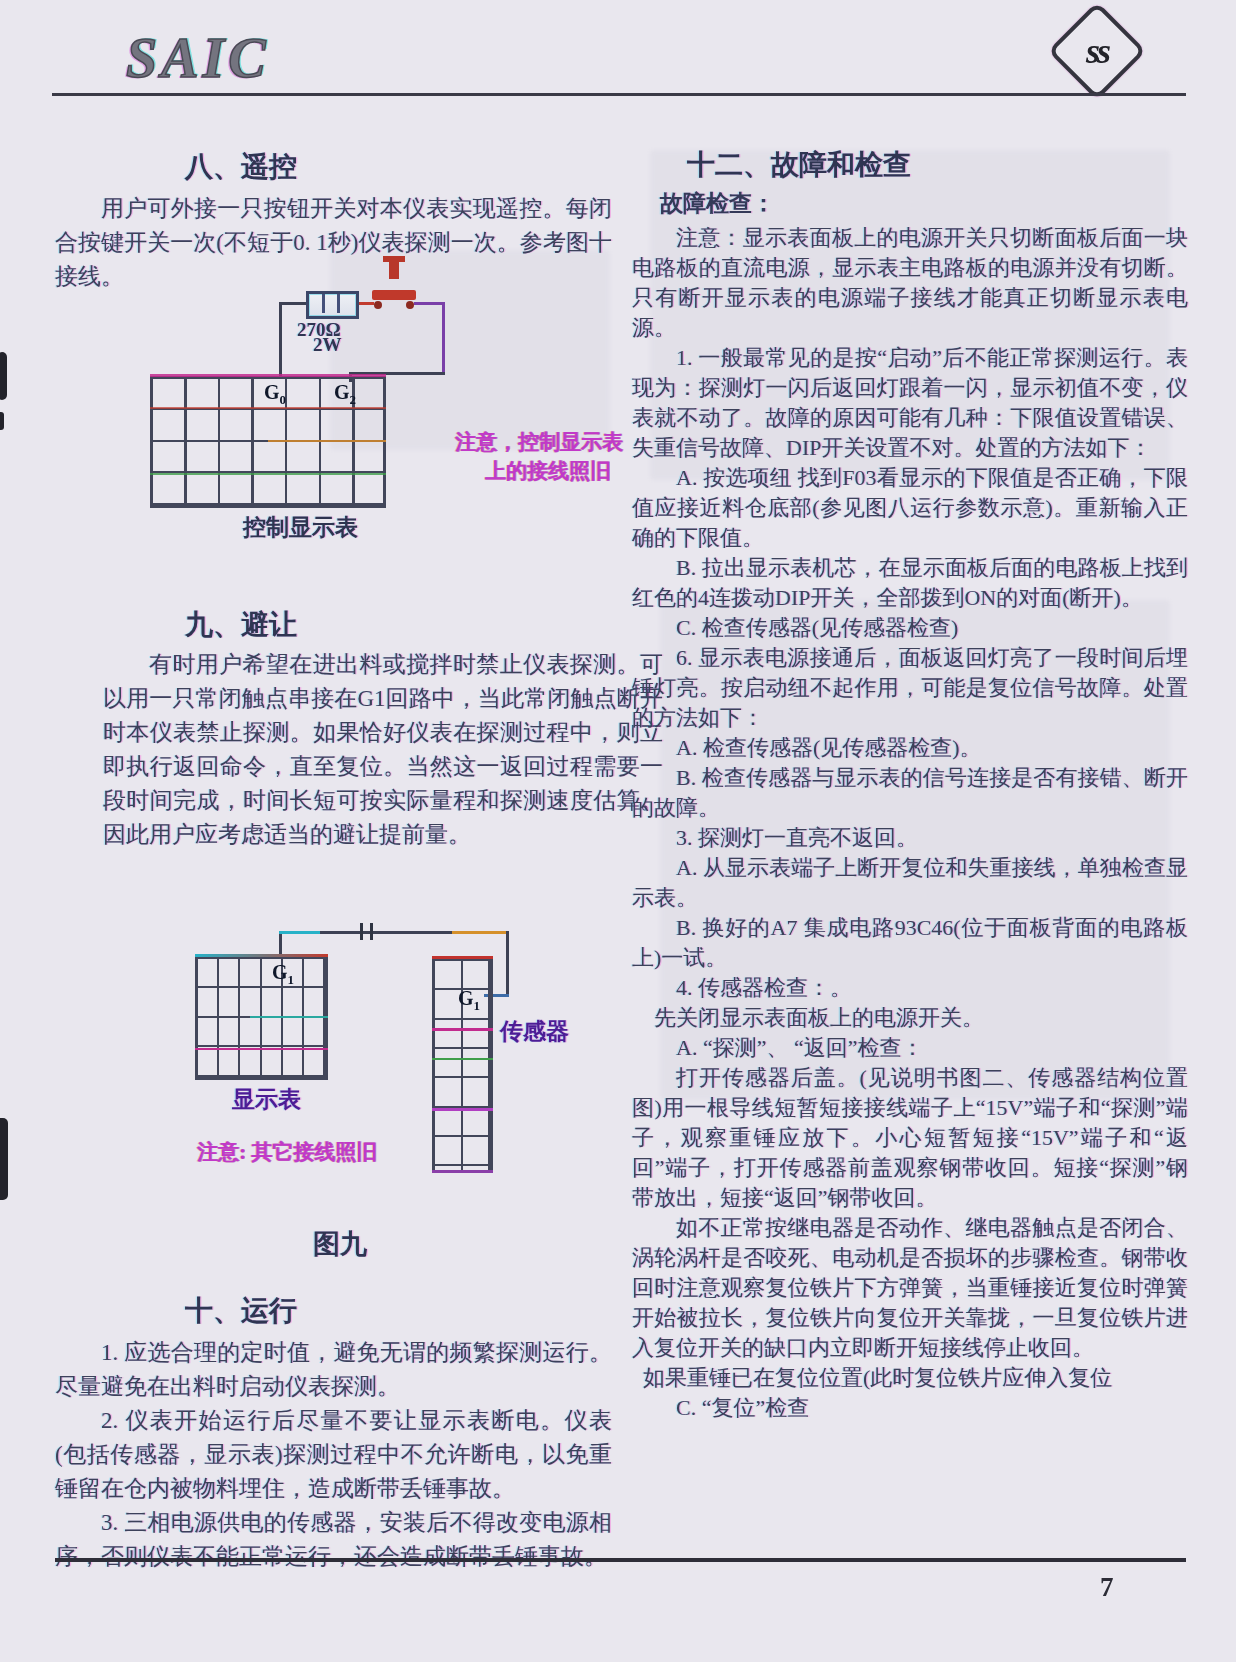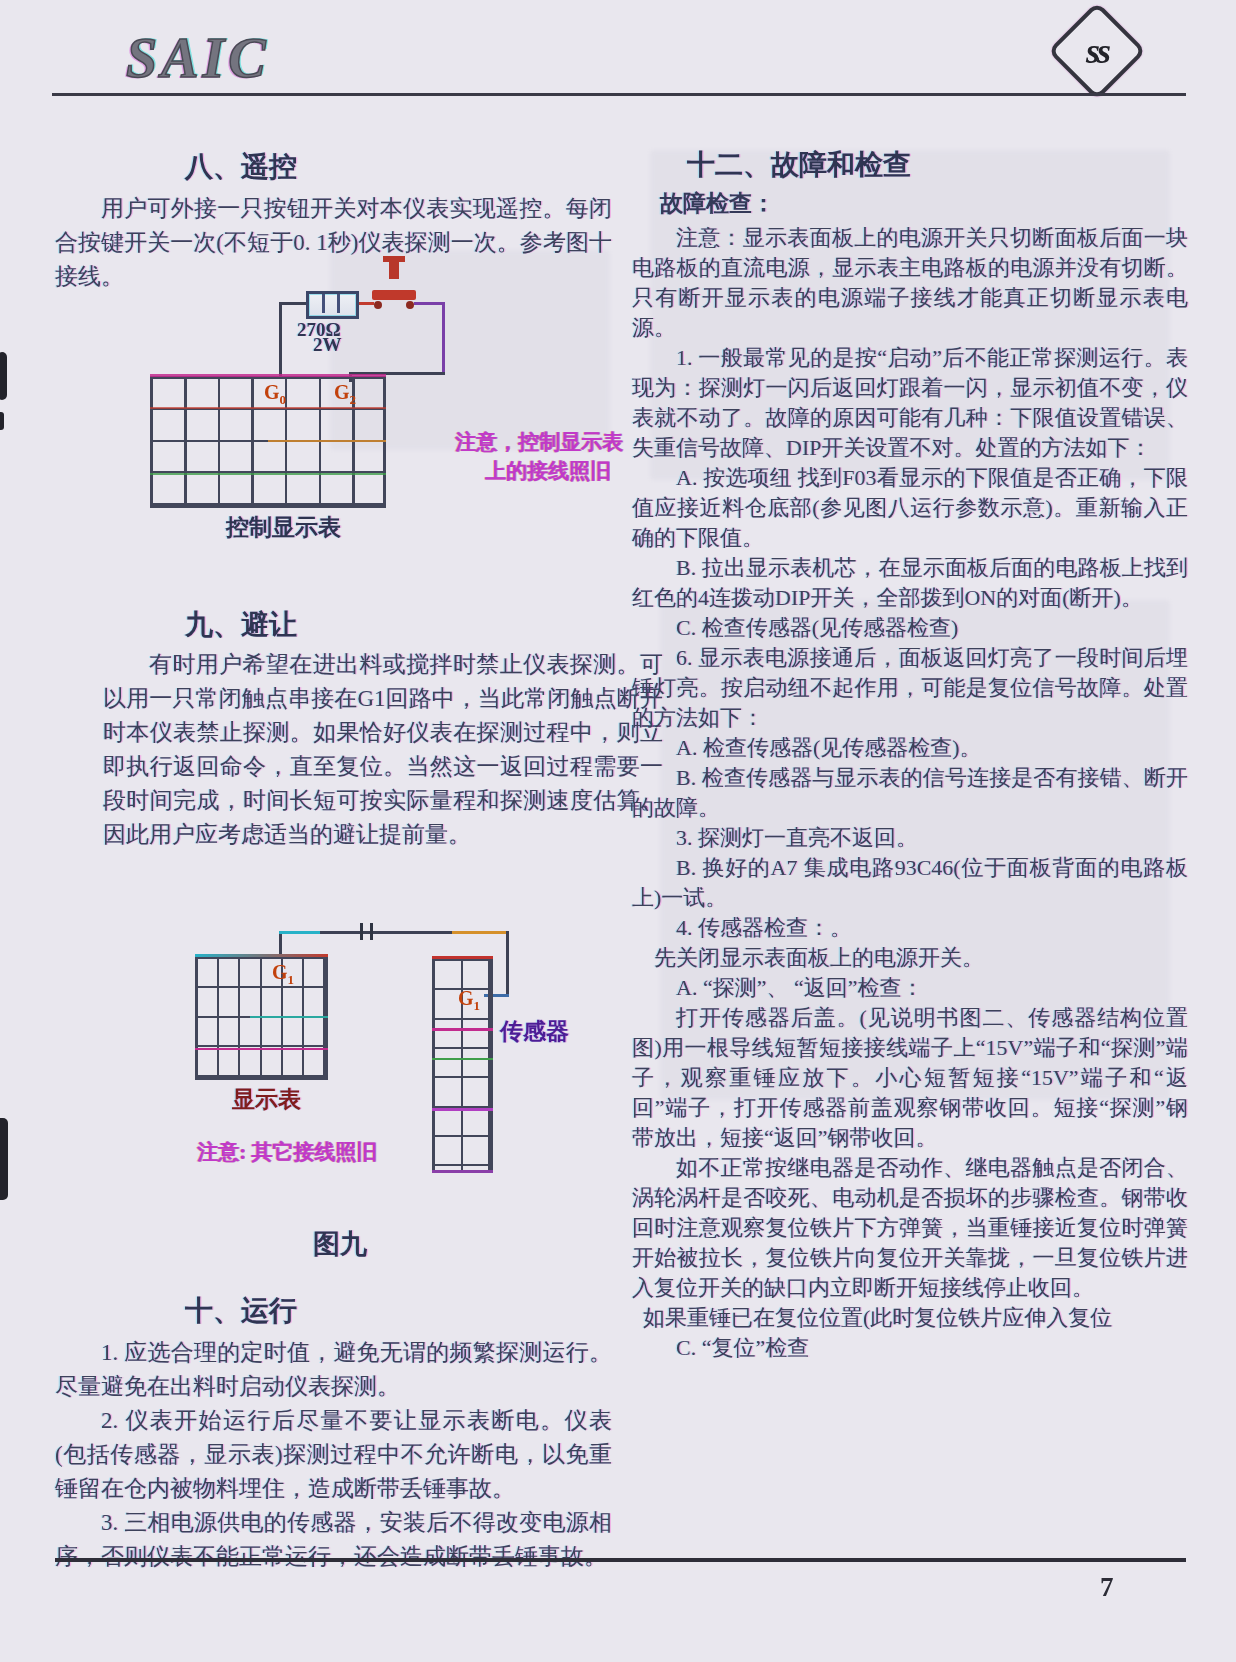--- a/index.html
+++ b/index.html
@@ -28,21 +28,21 @@
   .grid{position:absolute;border:3px solid #42465a;box-sizing:border-box;}
   .g10{background-image:
         repeating-linear-gradient(to right,transparent 0 31.2px,#42465a 31.2px 33.6px),
         repeating-linear-gradient(to bottom,transparent 0 29.5px,#42465a 29.5px 31.5px);}
   .g9m{background-image:
         repeating-linear-gradient(to right,transparent 0 19.2px,#42465a 19.2px 21.2px),
         repeating-linear-gradient(to bottom,transparent 0 27.5px,#42465a 27.5px 29.5px);}
   .g9s{background-image:
         repeating-linear-gradient(to right,transparent 0 25.5px,#42465a 25.5px 27.7px),
         repeating-linear-gradient(to bottom,transparent 0 27.3px,#42465a 27.3px 29.3px);}
-  .term{position:absolute;font-weight:bold;font-size:20px;color:#c2410c;text-align:right;}
+  .term{position:absolute;font-weight:bold;font-size:20px;color:#0f172a;text-align:right;}
   .term sub{font-size:13px;}
   .rlabel{position:absolute;font-weight:bold;font-size:19px;color:#2f3552;}
   .fig-cap{position:absolute;font-weight:bold;font-size:23px;color:#2e3450;}
   .fig-note{position:absolute;font-weight:bold;font-size:21px;color:#c238c8;line-height:29px;
             text-shadow:1px 0 rgba(90,0,200,.45),-1px 0 rgba(255,120,0,.35);}
   .bleed{position:absolute;background:#8d8da8;opacity:.07;filter:blur(2px);border-radius:4px;}
   .bind-mark{position:absolute;background:#23232b;border-radius:5px;}
   .pagenum{position:absolute;font-size:27px;font-weight:bold;color:#2c2c36;}
 </style>
 </head>
@@ -93,41 +93,41 @@
     <div class="w" style="left:90px;top:124px;width:236px;height:3px;background:#c22b8e;opacity:.85;"></div>
     <div class="w" style="left:90px;top:157px;width:236px;height:2px;background:#c23b2e;opacity:.7;"></div>
     <div class="w" style="left:208px;top:190px;width:118px;height:2px;background:#d58a2a;opacity:.85;"></div>
     <div class="w" style="left:90px;top:223px;width:236px;height:2px;background:#3f9e4a;opacity:.8;"></div>
     <div class="term" style="left:204px;top:131px;"><span>G</span><sub>0</sub></div>
     <div class="term" style="left:274px;top:131px;"><span>G</span><sub>2</sub></div>
     <div class="fig-note" style="left:395px;top:178px;">
       <span>注意，控制显示表</span><br>
       <span style="padding-left:30px;">上的接线照旧</span>
     </div>
-    <div class="fig-cap chroma" style="left:166px;top:262px;text-align:right;">控制显示表</div>
+    <div class="fig-cap chroma" style="left:183px;top:262px;text-align:right;">控制显示表</div>
   </div>
 
   <h2 class="h2 abs chroma" style="left:185px;top:606px;">九、避让</h2>
   <p class="bodytxt abs chroma" style="left:55px;top:648px;width:560px;margin-left:48px;">有时用户希望在进出料或搅拌时禁止仪表探测。可以用一只常闭触点串接在G1回路中，当此常闭触点断开时本仪表禁止探测。如果恰好仪表在探测过程中，则立即执行返回命令，直至复位。当然这一返回过程需要一段时间完成，时间长短可按实际量程和探测速度估算。因此用户应考虑适当的避让提前量。</p>
 
   <div class="fig" style="left:60px;top:868px;width:600px;height:312px;">
 
     <div class="w" style="left:219px;top:64px;width:3px;height:26px;background:#3d4154;"></div>
     <div class="w" style="left:219px;top:63px;width:230px;height:3px;background:linear-gradient(to right,#27b2c8 0 18%,#3d4154 18% 75%,#d5902a 75% 100%);"></div>
     <div class="w" style="left:300px;top:55px;width:3px;height:17px;background:#2f3442;"></div>
     <div class="w" style="left:310px;top:55px;width:3px;height:17px;background:#2f3442;"></div>
     <div class="w" style="left:446px;top:63px;width:3px;height:66px;background:#3d4154;"></div>
     <div class="w" style="left:424px;top:126px;width:25px;height:3px;background:#3d6ca8;"></div>
 
     <div class="grid g9m" style="left:135px;top:88px;width:133px;height:124px;"></div>
     <div class="w" style="left:135px;top:86px;width:133px;height:3px;background:linear-gradient(to right,#27b2c8,#c23b2e);"></div>
     <div class="w" style="left:190px;top:148px;width:78px;height:2px;background:#2aa8a0;"></div>
     <div class="w" style="left:135px;top:180px;width:133px;height:2px;background:#c22b8e;"></div>
     <div class="term" style="left:212px;top:93px;"><span>G</span><sub>1</sub></div>
-    <div class="fig-cap chroma" style="left:172px;top:216px;color:#7f1d1d;">显示表</div>
+    <div class="fig-cap chroma" style="left:172px;top:216px;color:#4c1d95;">显示表</div>
 
     <div class="grid g9s" style="left:372px;top:90px;width:61px;height:215px;"></div>
     <div class="w" style="left:372px;top:88px;width:61px;height:3px;background:#c2332e;"></div>
     <div class="w" style="left:372px;top:160px;width:61px;height:3px;background:#c22b8e;"></div>
     <div class="w" style="left:372px;top:190px;width:61px;height:2px;background:#3f9e4a;"></div>
     <div class="w" style="left:372px;top:240px;width:61px;height:3px;background:#b03fc2;"></div>
     <div class="w" style="left:372px;top:302px;width:61px;height:3px;background:#8a3fa8;"></div>
     <div class="term" style="left:398px;top:119px;"><span>G</span><sub>1</sub></div>
     <div class="fig-cap chroma" style="left:440px;top:148px;color:#4c1d95;">传感器</div>
 
@@ -150,20 +150,21 @@
     <div class="sub-h chroma" style="margin:0 0 4px 28px;">故障检查：</div>
     <p class="rp chroma">注意：显示表面板上的电源开关只切断面板后面一块电路板的直流电源，显示表主电路板的电源并没有切断。只有断开显示表的电源端子接线才能真正切断显示表电源。</p>
     <p class="rp chroma">1.  一般最常见的是按“启动”后不能正常探测运行。表现为：探测灯一闪后返回灯跟着一闪，显示初值不变，仪表就不动了。故障的原因可能有几种：下限值设置错误、失重信号故障、DIP开关设置不对。处置的方法如下：</p>
     <p class="rp chroma">A.  按选项纽 找到F03看显示的下限值是否正确，下限值应接近料仓底部(参见图八运行参数示意)。重新输入正确的下限值。</p>
     <p class="rp chroma">B.  拉出显示表机芯，在显示面板后面的电路板上找到红色的4连拨动DIP开关，全部拨到ON的对面(断开)。</p>
     <p class="rp chroma">C.  检查传感器(见传感器检查)</p>
     <p class="rp chroma">6.  显示表电源接通后，面板返回灯亮了一段时间后埋锤灯亮。按启动纽不起作用，可能是复位信号故障。处置的方法如下：</p>
     <p class="rp chroma">A.  检查传感器(见传感器检查)。</p>
     <p class="rp chroma">B.  检查传感器与显示表的信号连接是否有接错、断开的故障。</p>
     <p class="rp chroma">3.  探测灯一直亮不返回。</p>
+    <p class="rp chroma">A.  从显示表端子上断开复位和失重接线，单独检查显示表。</p>
     <p class="rp chroma">B.  换好的A7 集成电路93C46(位于面板背面的电路板上)一试。</p>
     <p class="rp chroma">4.  传感器检查：。</p>
     <p class="rp chroma" style="text-indent:1em;">先关闭显示表面板上的电源开关。</p>
     <p class="rp chroma">A.  “探测”、 “返回”检查：</p>
     <p class="rp chroma">打开传感器后盖。(见说明书图二、传感器结构位置图)用一根导线短暂短接接线端子上“15V”端子和“探测”端子，观察重锤应放下。小心短暂短接“15V”端子和“返回”端子，打开传感器前盖观察钢带收回。短接“探测”钢带放出，短接“返回”钢带收回。</p>
     <p class="rp chroma">如不正常按继电器是否动作、继电器触点是否闭合、涡轮涡杆是否咬死、电动机是否损坏的步骤检查。钢带收回时注意观察复位铁片下方弹簧，当重锤接近复位时弹簧开始被拉长，复位铁片向复位开关靠拢，一旦复位铁片进入复位开关的缺口内立即断开短接线停止收回。</p>
     <p class="rp chroma" style="text-indent:0.5em;">如果重锤已在复位位置(此时复位铁片应伸入复位</p>
     <p class="rp chroma">C.  “复位”检查</p>
   </div>
 

